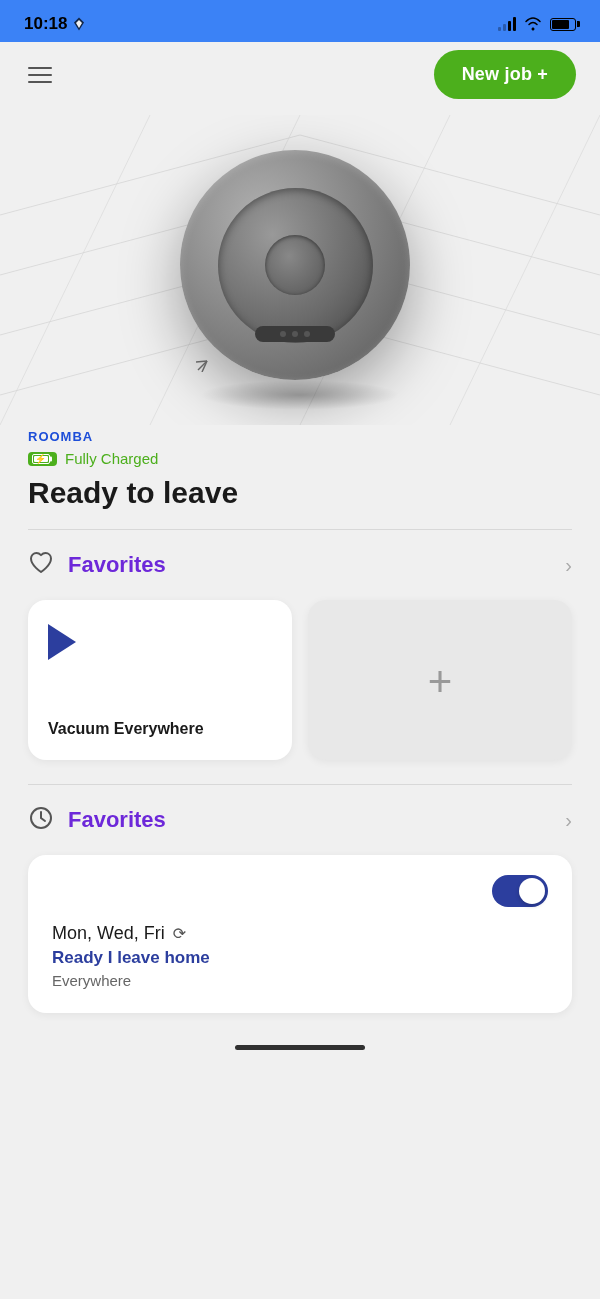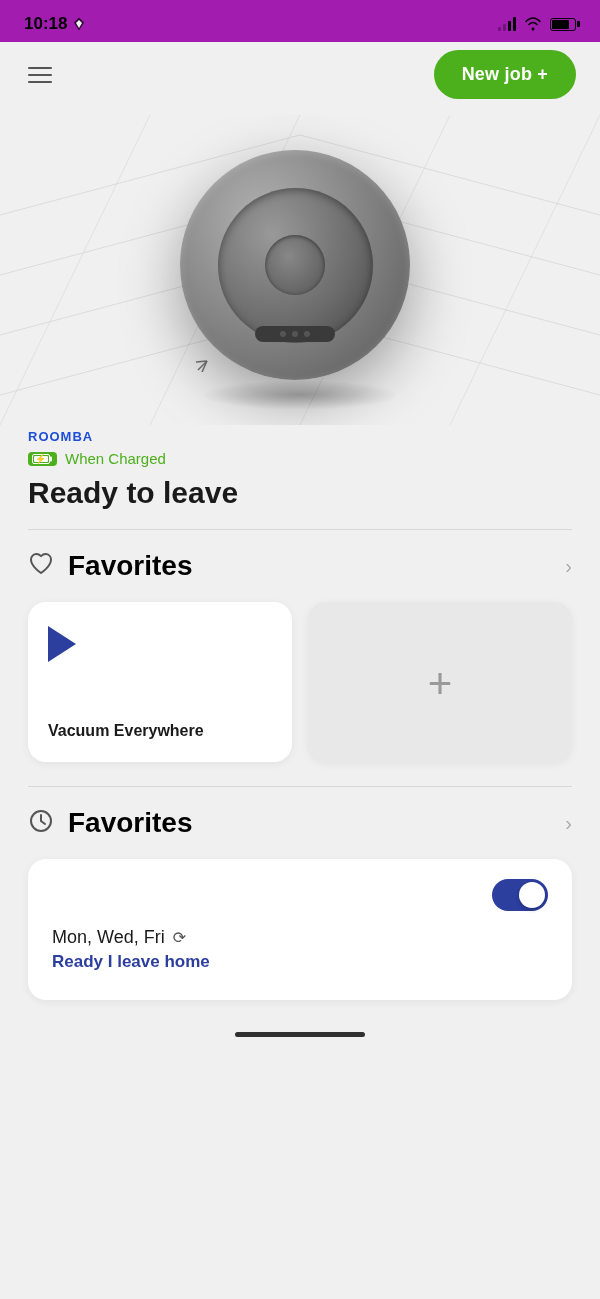--- a/index.html
+++ b/index.html
@@ -11,21 +11,21 @@
       font-family: -apple-system, BlinkMacSystemFont, 'Helvetica Neue', Arial, sans-serif;
       overflow-x: hidden;
     }
 
     
     .status-bar {
       display: flex;
       justify-content: space-between;
       align-items: center;
       padding: 14px 24px 8px 24px;
-      background: #a21caf;
+      background: #3b82f6;
       text-align: right;
     }
     .status-time {
       font-size: 17px;
       font-weight: 600;
       color: #000;
       display: flex;
       align-items: center;
       gap: 6px;
     }
@@ -286,23 +286,23 @@
       padding: 20px 28px;
       background: #f0f0f0;
       cursor: pointer;
     }
     .section-row-left {
       display: flex;
       align-items: center;
       gap: 14px;
     }
     .section-row-title {
-      font-size: 28px;
+      font-size: 22px;
       font-weight: 700;
-      color: #000000;
+      color: #6d28d9;
     }
     .chevron {
       font-size: 20px;
       color: #aaa;
       font-weight: 300;
     }
 
     
     .favorites-cards {
       display: flex;
@@ -503,21 +503,21 @@
 
 <div class="status-section">
   <div class="device-name">ROOMBA</div>
   <div class="battery-status">
     <div class="battery-badge">
       <div class="battery-badge-body">
         <div class="battery-badge-fill"></div>
         <span style="position:absolute;left:50%;top:50%;transform:translate(-50%,-50%);color:#4caf1c;font-size:9px;font-weight:900;">⚡</span>
       </div>
     </div>
-    <span class="battery-label">When Charged</span>
+    <span class="battery-label">Fully Charged</span>
   </div>
   <div class="ready-text">Ready to leave</div>
 </div>
 
 <div class="divider"></div>
 
 <div class="section-row">
   <div class="section-row-left">
     <div class="heart-icon">
       <svg viewBox="0 0 26 26" fill="none" stroke="#555" stroke-width="2" stroke-linecap="round" stroke-linejoin="round">
@@ -558,17 +558,18 @@
   <div class="schedule-toggle-row">
     <div class="toggle">
       <div class="toggle-knob"></div>
     </div>
   </div>
   <div class="schedule-days">
     <span>Mon, Wed, Fri</span>
     <span class="repeat-icon">⟳</span>
   </div>
   <div class="schedule-time">Ready I leave home</div>
+  <div class="schedule-area">Everywhere</div>
 </div>
 
 <div class="home-indicator">
   <div class="home-bar"></div>
 </div>
 
 </body></html>

